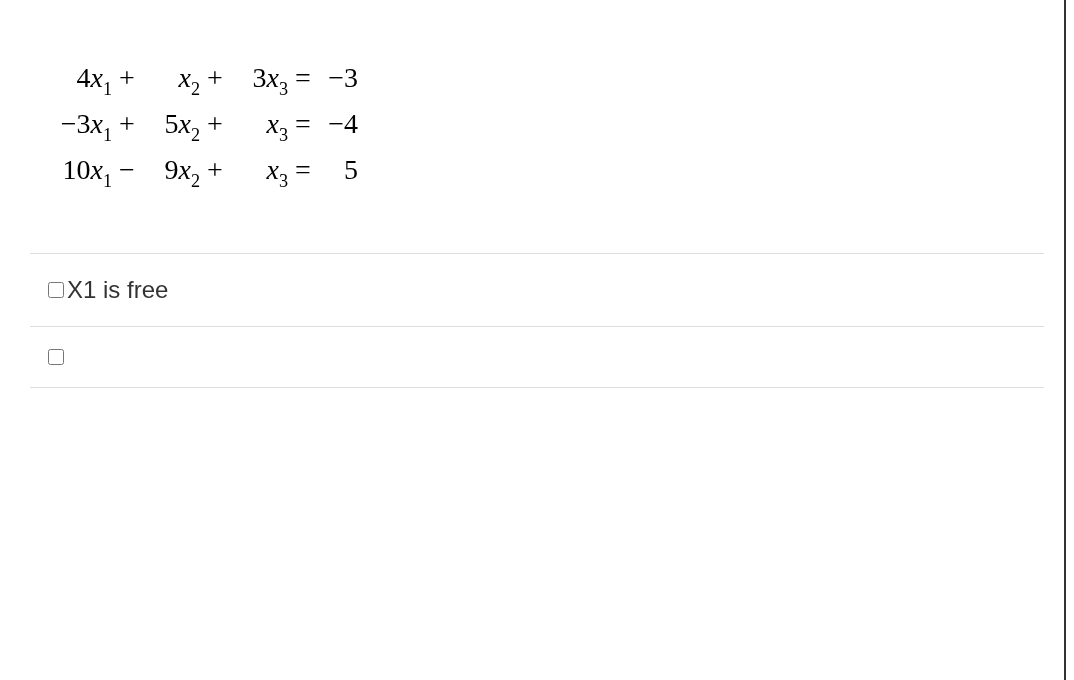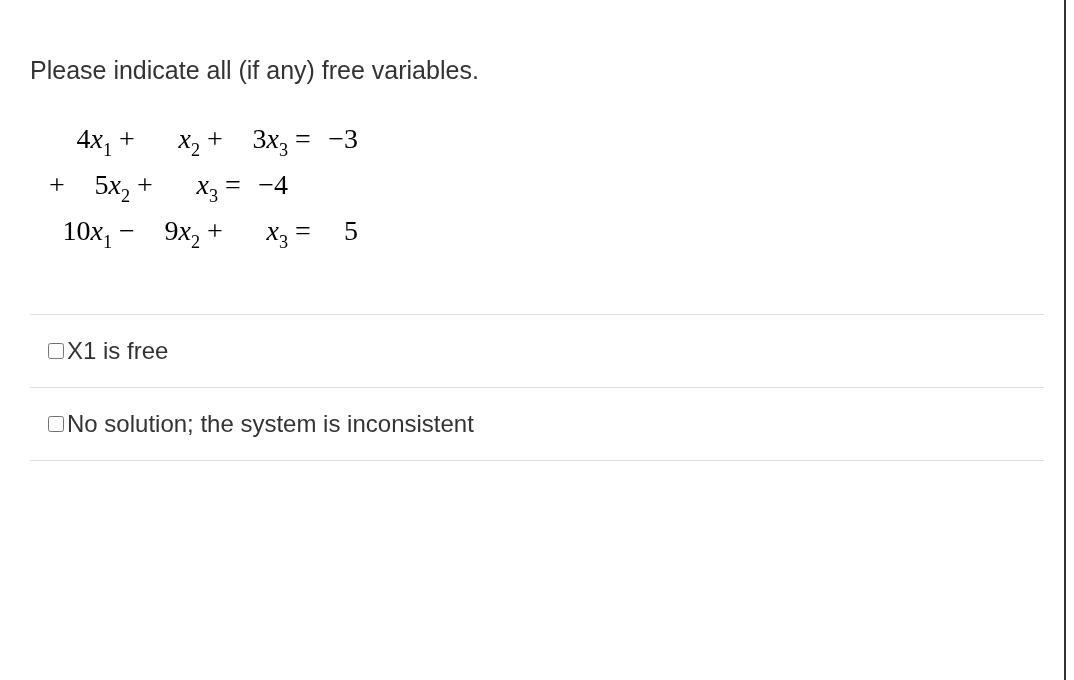--- a/index.html
+++ b/index.html
@@ -79,33 +79,33 @@
     .option-label {
       font-size: 24px;
       color: #333;
       font-weight: 400;
     }
   </style>
 </head>
 <body>
 
 <div class="content">
-  <div class="question-text">Please indicate all (if any) free variables.</div>
 
   <div class="equations">
     <div class="eq-row">
       <span class="eq-cell c1"><span>4</span><i>x</i><span class="sub">1</span></span>
       <span class="eq-cell c2">+</span>
       <span class="eq-cell c3"><span></span><i>x</i><span class="sub">2</span></span>
       <span class="eq-cell c4">+</span>
       <span class="eq-cell c5"><span>3</span><i>x</i><span class="sub">3</span></span>
       <span class="eq-cell c6">=</span>
       <span class="eq-cell c7">−3</span>
     </div>
     <div class="eq-row">
+      <span class="eq-cell c1"><span>−3</span><i>x</i><span class="sub">1</span></span>
       <span class="eq-cell c2">+</span>
       <span class="eq-cell c3"><span>5</span><i>x</i><span class="sub">2</span></span>
       <span class="eq-cell c4">+</span>
       <span class="eq-cell c5"><span></span><i>x</i><span class="sub">3</span></span>
       <span class="eq-cell c6">=</span>
       <span class="eq-cell c7">−4</span>
     </div>
     <div class="eq-row">
       <span class="eq-cell c1"><span>10</span><i>x</i><span class="sub">1</span></span>
       <span class="eq-cell c2">−</span>
@@ -117,18 +117,17 @@
     </div>
   </div>
 
   <div class="options">
     <div class="option-row">
       <input type="checkbox" style="">
       <span class="option-label">X1 is free</span>
     </div>
     <div class="option-row">
       <input type="checkbox" style="">
-      <span class="option-label">No solution; the system is inconsistent</span>
     </div>
   </div>
 </div>
 
 <div class="right-border"></div>
 
 </body></html>

